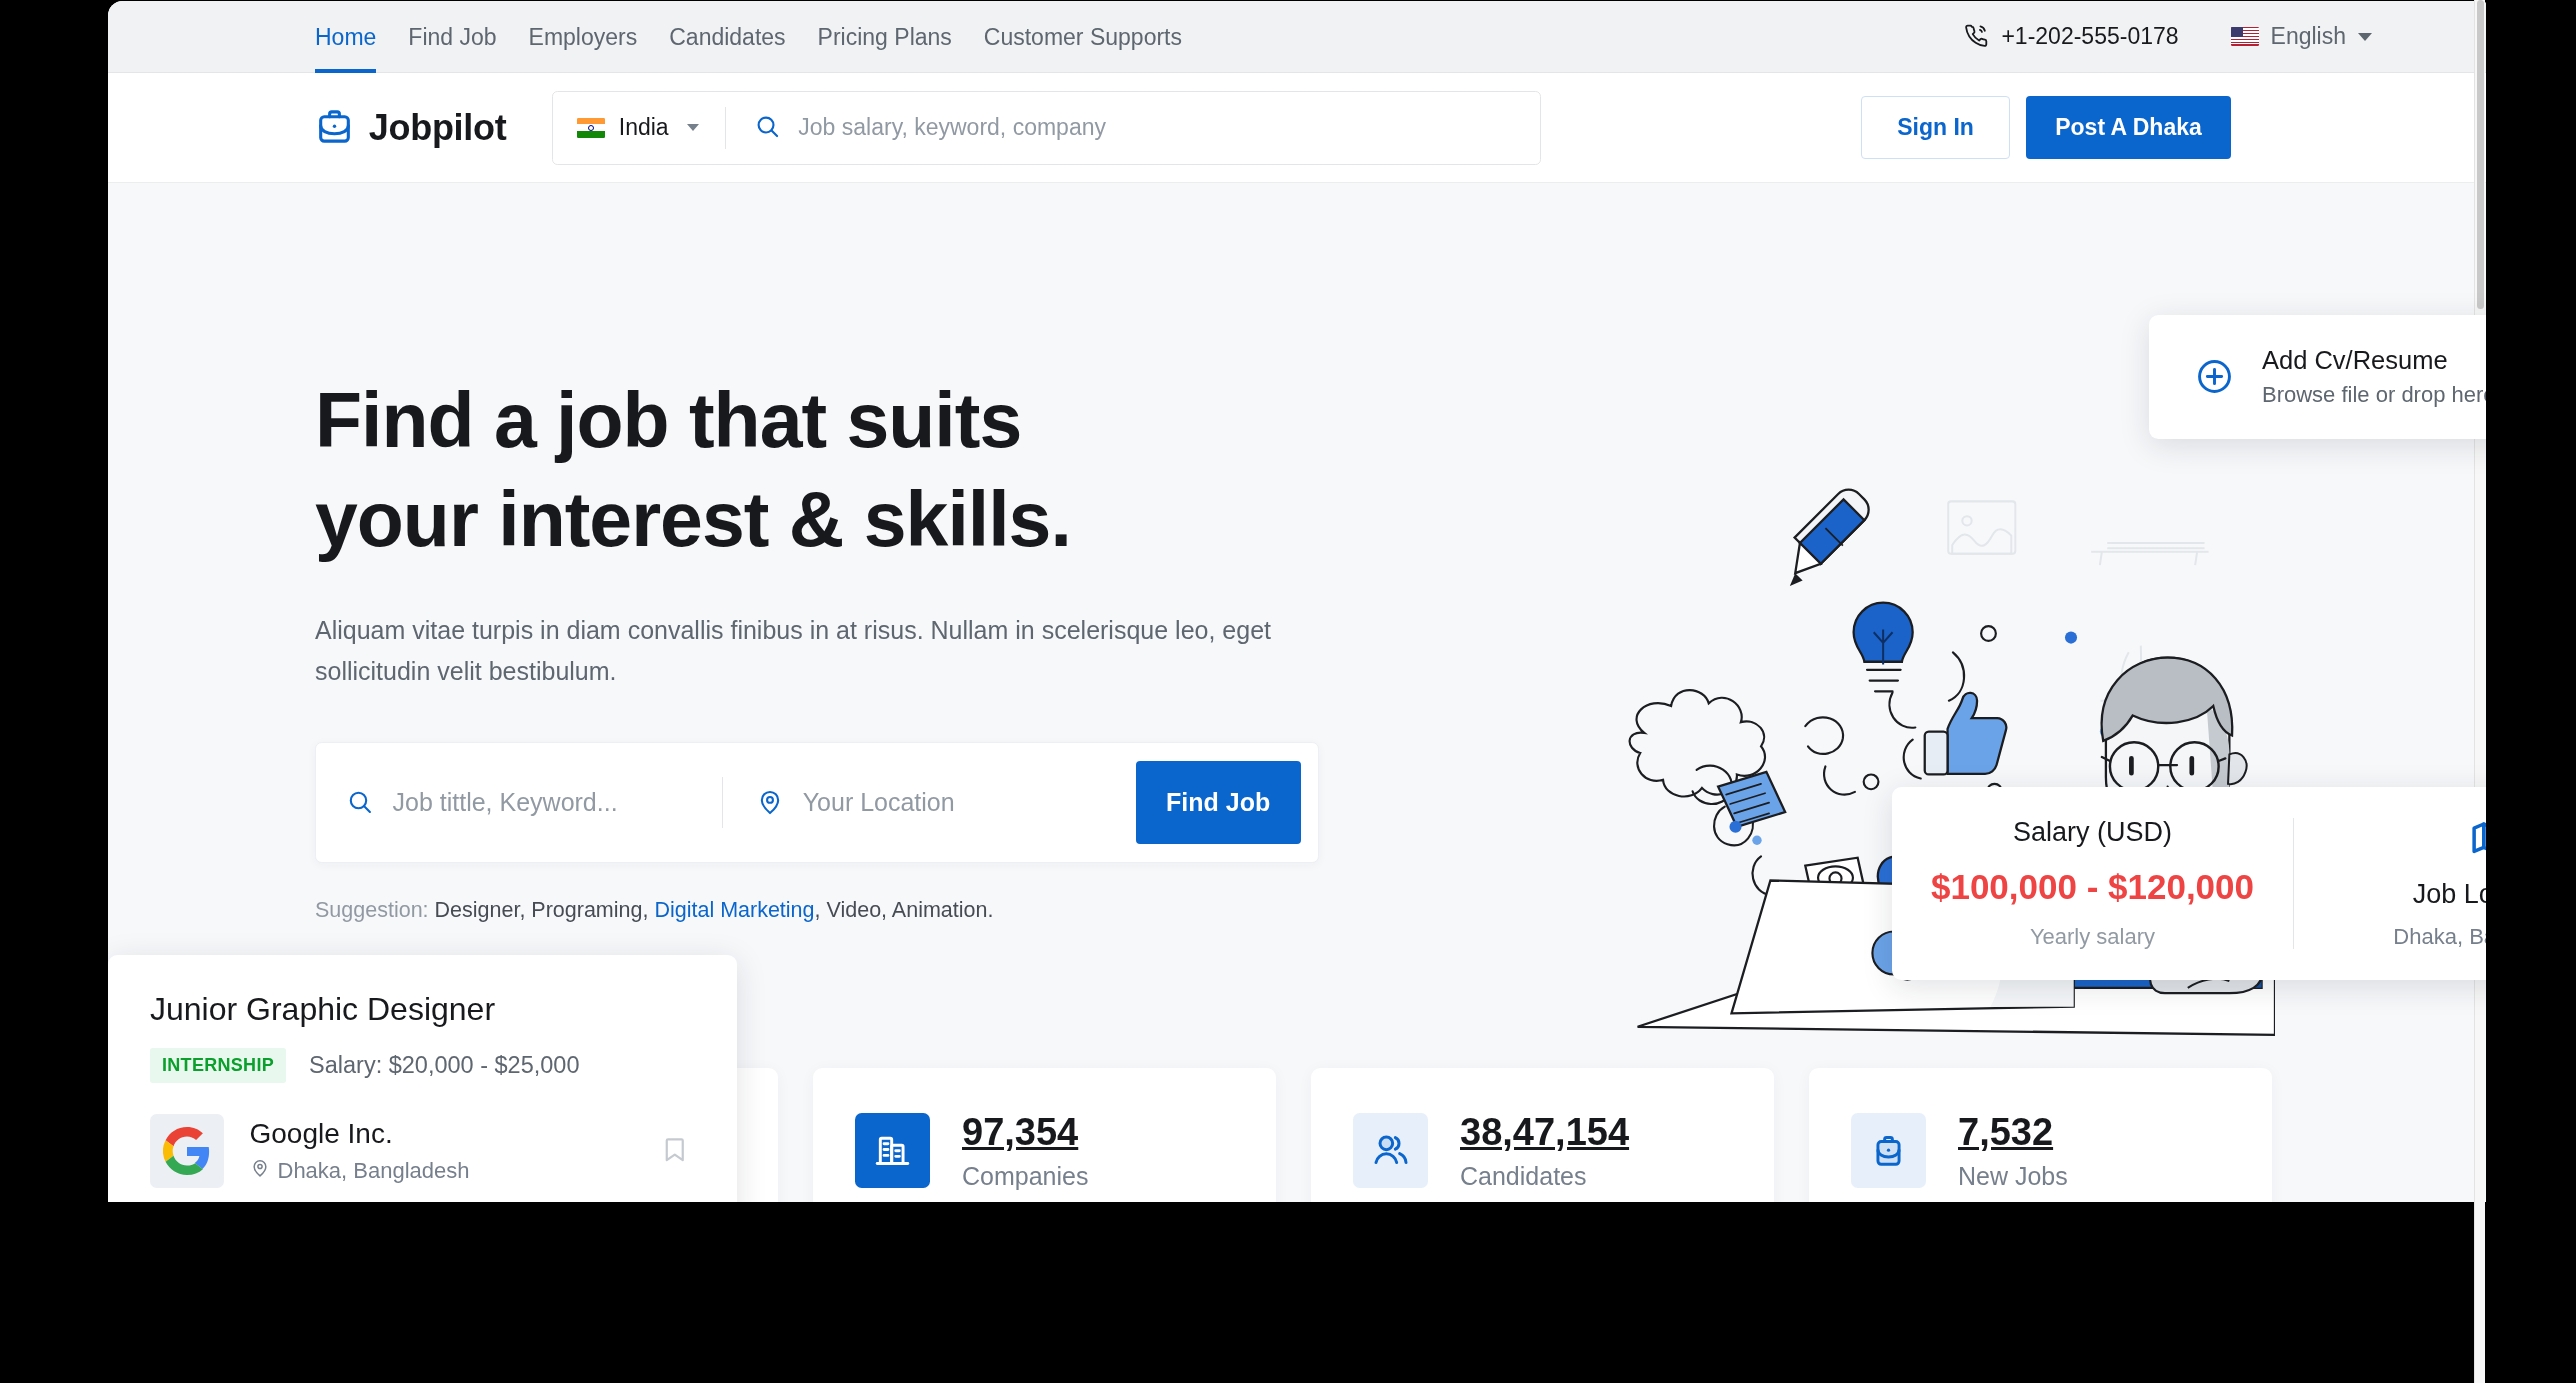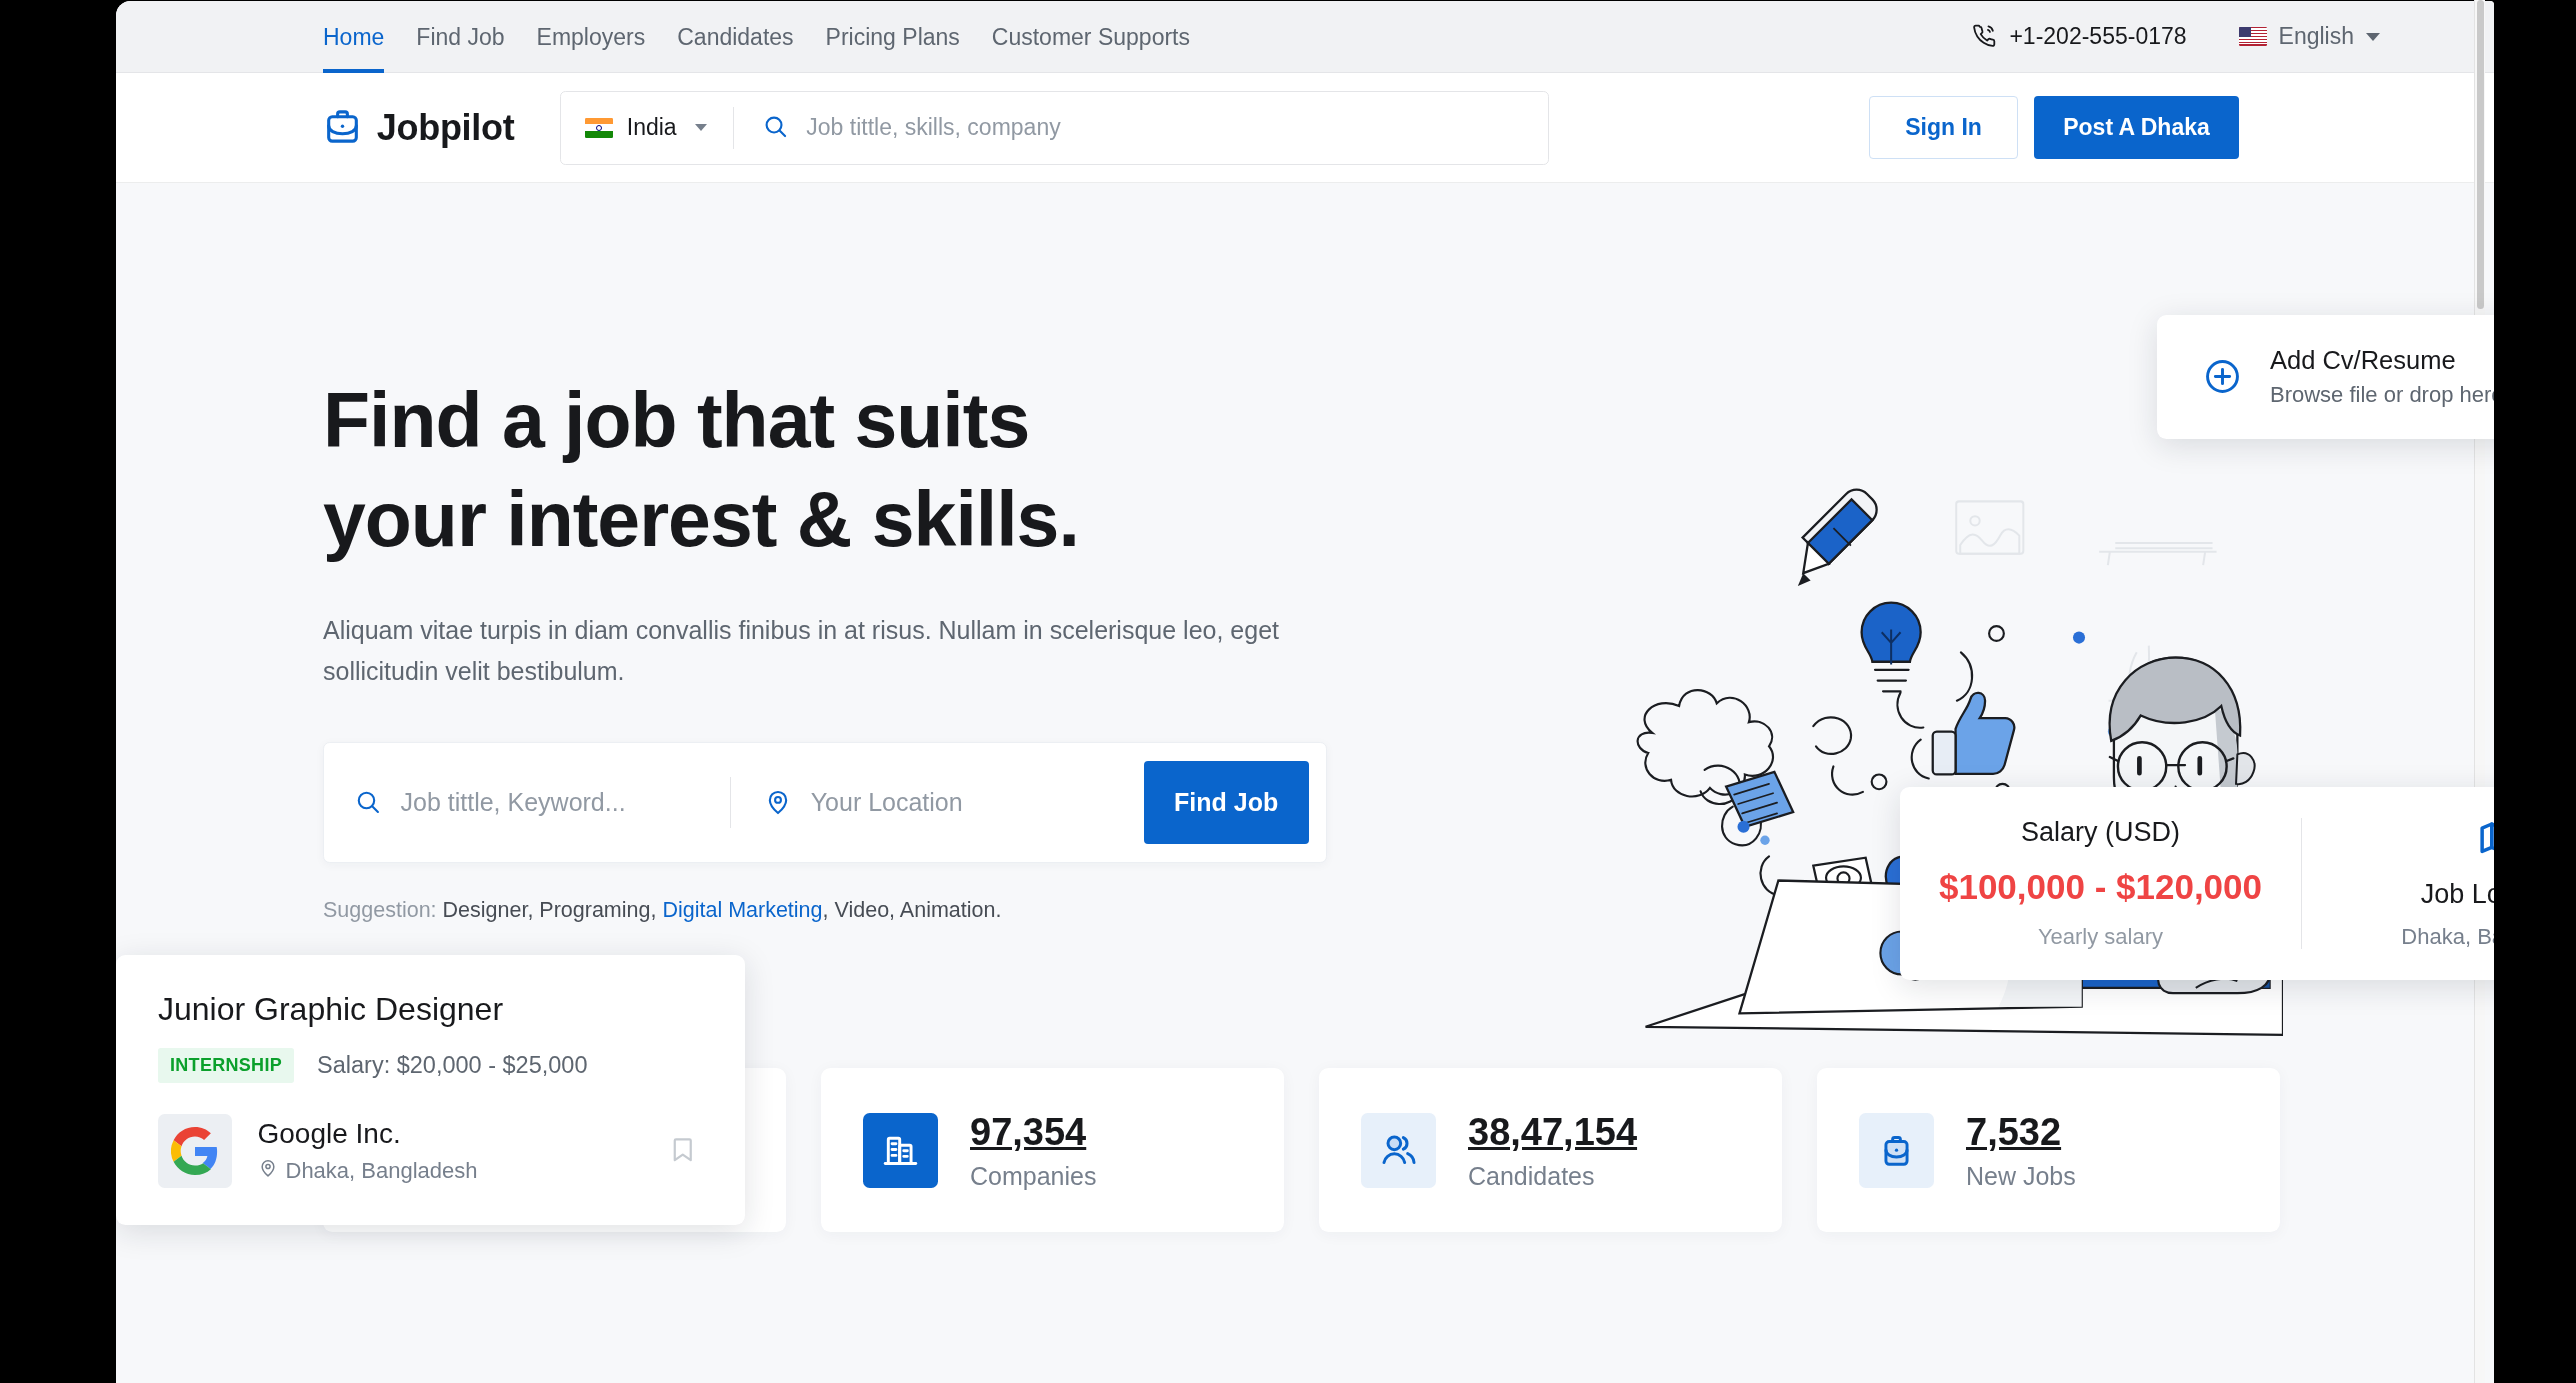--- a/index.html
+++ b/index.html
@@ -6,22 +6,22 @@
   html, body {
     width: 2576px; height: 1383px;
     background: #000;
     font-family: "Liberation Sans", sans-serif;
     overflow: hidden;
   }
 
   
   #viewport {
     position: absolute;
-    left: 116px; top: 1.3px;
-    width: 2378px; height: 1382px;
+    left: 108px; top: 1.3px;
+    width: 2378px; height: 1201px;
     background: #ffffff;
     border-top-left-radius: 14.8px;
     border-top-right-radius: 4px;
     overflow: hidden;
   }
   #scrollbar {
     position: absolute;
     left: 2474px; top: 0;
     width: 10.7px; height: 1383px;
     background: #f7f7f7;
@@ -354,21 +354,21 @@
         <span class="country-name">India</span>
         <span class="chevron"></span>
       </div>
       <div class="search-field">
         <span>
           <svg width="27" height="27" viewBox="0 0 24 24" fill="none" stroke="#0a65cc" stroke-width="1.9" stroke-linecap="round">
             <circle cx="10.7" cy="10.7" r="6.6"></circle>
               <path d="M15.6 15.6 20.5 20.5"></path>
           </svg>
         </span>
-        <span class="search-ph">Job tittle, skills, company</span>
+        <span class="search-ph">Job salary, keyword, company</span>
       </div>
     </div>
 
     <div class="hdr-actions">
       <div class="btn-signin">Sign In</div>
       <div class="btn-post">Post A Dhaka</div>
     </div>
   </div>
 
   <div class="hero">

